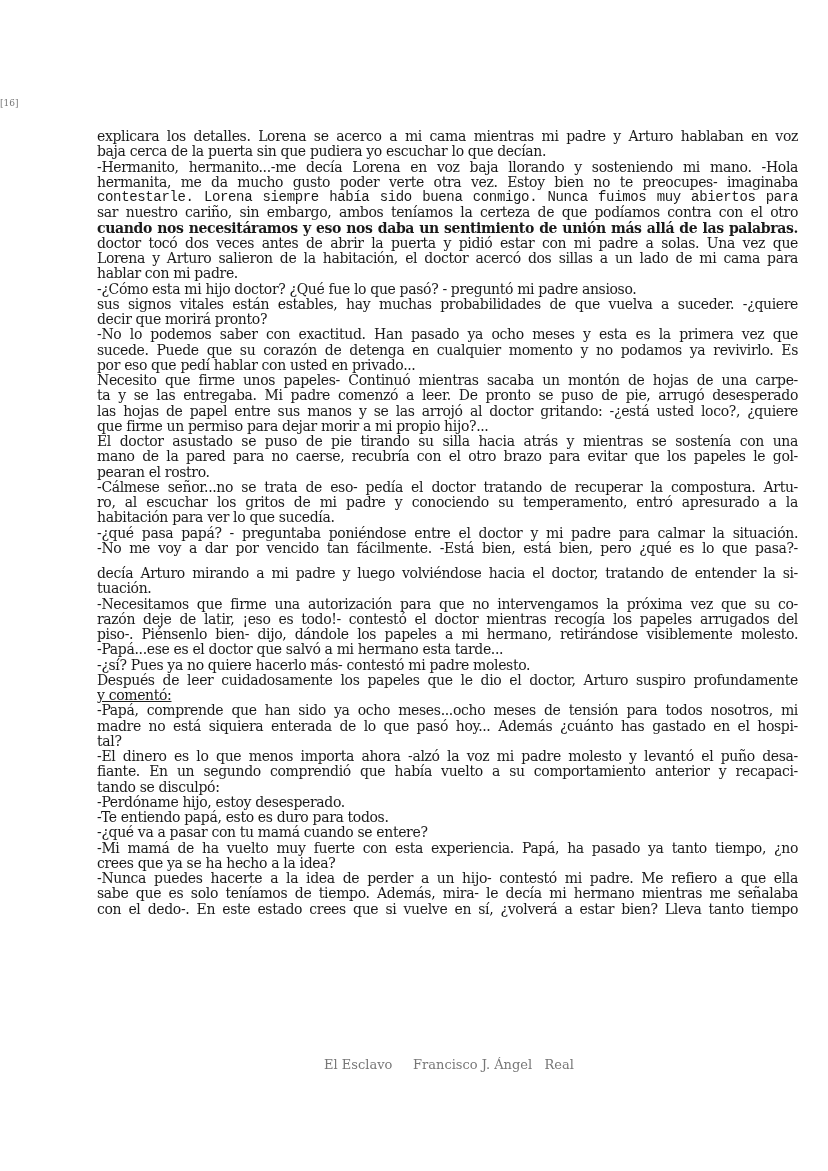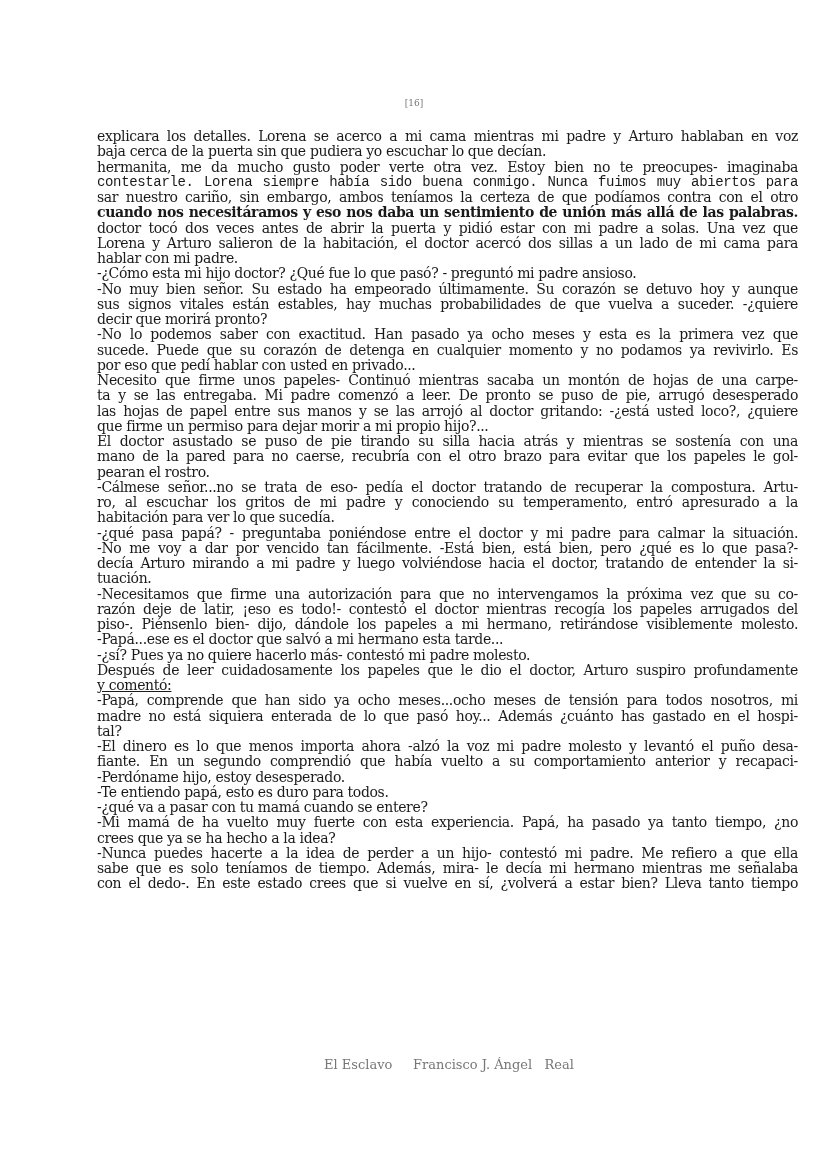--- a/index.html
+++ b/index.html
@@ -1,18 +1,18 @@
 <!DOCTYPE html>
 <html><head>
   <meta charset="utf-8">
   <style>
     html, body { margin: 0; padding: 0; background: #ffffff; }
     body { width: 828px; height: 1171px; position: relative; overflow: hidden; }
     .page-number {
-      position: absolute; top: 98px; left: 0; width: 828px; text-align: center;
+      position: absolute; top: 98px; left: 0; width: 828px; 
       font-family: "DejaVu Serif", serif; font-size: 9px; color: #777777;
     }
     .body-text {
       position: absolute; top: 129px; left: 97px; width: 701px;
       font-family: "DejaVu Serif", serif; font-size: 14px; line-height: 15.25px;
       color: #1a1a1a; letter-spacing: -0.35px;
     }
     .line { display: block; white-space: nowrap; text-align: justify; text-align-last: justify; height: 15.25px; }
     .line.last { text-align-last: left; }
     .footer {
@@ -22,60 +22,61 @@
   </style>
 </head>
 <body>
 
 <div>
   <div class="page-number">[16]</div>
 
   <div class="body-text" id="body-text">
       <span class="line" style="white-space: normal; overflow: hidden;">explicara los detalles. Lorena se acerco a mi cama mientras mi padre y Arturo hablaban en voz</span>
       <span class="line last" style="white-space: normal; overflow: hidden;">baja cerca de la puerta sin que pudiera yo escuchar lo que decían.</span>
+      <span class="line" style="white-space: normal; overflow: hidden;"> -Hermanito, hermanito...-me decía Lorena en voz baja llorando y sosteniendo mi mano. -Hola</span>
       <span class="line" style="white-space: normal; overflow: hidden;">hermanita, me da mucho gusto poder verte otra vez. Estoy bien no te preocupes- imaginaba</span>
       <span class="line" style="white-space: normal; overflow: hidden; font-family: Liberation Mono, monospace;">contestarle. Lorena siempre había sido buena conmigo. Nunca fuimos muy abiertos para expre-</span>
       <span class="line" style="white-space: normal; overflow: hidden;">sar nuestro cariño, sin embargo, ambos teníamos la certeza de que podíamos contra con el otro</span>
       <span class="line" style="white-space: normal; overflow: hidden; font-weight: bold;">cuando nos necesitáramos y eso nos daba un sentimiento de unión más allá de las palabras. El</span>
       <span class="line" style="white-space: normal; overflow: hidden;">doctor tocó dos veces antes de abrir la puerta y pidió estar con mi padre a solas. Una vez que</span>
       <span class="line" style="white-space: normal; overflow: hidden;">Lorena y Arturo salieron de la habitación, el doctor acercó dos sillas a un lado de mi cama para</span>
       <span class="line last" style="white-space: normal; overflow: hidden;">hablar con mi padre.</span>
       <span class="line last" style="white-space: normal; overflow: hidden;">-¿Cómo esta mi hijo doctor? ¿Qué fue lo que pasó? - preguntó mi padre ansioso.</span>
-      <span class="line" style="white-space: normal; overflow: hidden;">-No muy bien señor. Su estado ha empeorado últimamente. Su corazón se detuvo hoy y aunque</span>
       <span class="line" style="white-space: normal; overflow: hidden;">sus signos vitales están estables, hay muchas probabilidades de que vuelva a suceder. -¿quiere</span>
       <span class="line last" style="white-space: normal; overflow: hidden;">decir que morirá pronto?</span>
       <span class="line" style="white-space: normal; overflow: hidden;">-No lo podemos saber con exactitud. Han pasado ya ocho meses y esta es la primera vez que</span>
       <span class="line" style="white-space: normal; overflow: hidden;">sucede. Puede que su corazón de detenga en cualquier momento y no podamos ya revivirlo. Es</span>
       <span class="line last" style="white-space: normal; overflow: hidden;">por eso que pedí hablar con usted en privado...</span>
       <span class="line" style="white-space: normal; overflow: hidden;"> Necesito que firme unos papeles- Continuó mientras sacaba un montón de hojas de una carpe-</span>
       <span class="line" style="white-space: normal; overflow: hidden;">ta y se las entregaba. Mi padre comenzó a leer. De pronto se puso de pie, arrugó desesperado</span>
       <span class="line" style="white-space: normal; overflow: hidden;">las hojas de papel entre sus manos y se las arrojó al doctor gritando: -¿está usted loco?, ¿quiere</span>
       <span class="line last" style="white-space: normal; overflow: hidden;">que firme un permiso para dejar morir a mi propio hijo?...</span>
       <span class="line" style="white-space: normal; overflow: hidden;">El doctor asustado se puso de pie tirando su silla hacia atrás y mientras se sostenía con una</span>
       <span class="line" style="white-space: normal; overflow: hidden;">mano de la pared para no caerse, recubría con el otro brazo para evitar que los papeles le gol-</span>
       <span class="line last" style="white-space: normal; overflow: hidden;">pearan el rostro.</span>
       <span class="line" style="white-space: normal; overflow: hidden;">-Cálmese señor...no se trata de eso- pedía el doctor tratando de recuperar la compostura. Artu-</span>
       <span class="line" style="white-space: normal; overflow: hidden;">ro, al escuchar los gritos de mi padre y conociendo su temperamento, entró apresurado a la</span>
       <span class="line last" style="white-space: normal; overflow: hidden;">habitación para ver lo que sucedía.</span>
       <span class="line" style="white-space: normal; overflow: hidden;">-¿qué pasa papá? - preguntaba poniéndose entre el doctor y mi padre para calmar la situación.</span>
       <span class="line" style="white-space: normal; overflow: hidden;">-No me voy a dar por vencido tan fácilmente. -Está bien, está bien, pero ¿qué es lo que pasa?-</span>
-      <span class="line" style="white-space: normal; overflow: hidden;">decía Arturo mirando a mi padre y luego volviéndose hacia el doctor, tratando de entender la si-</span>
+      <span class="line" style="white-space: normal; overflow: hidden; margin-top: 10px;">decía Arturo mirando a mi padre y luego volviéndose hacia el doctor, tratando de entender la si-</span>
       <span class="line last" style="white-space: normal; overflow: hidden;">tuación.</span>
       <span class="line" style="white-space: normal; overflow: hidden;">-Necesitamos que firme una autorización para que no intervengamos la próxima vez que su co-</span>
       <span class="line" style="white-space: normal; overflow: hidden;">razón deje de latir, ¡eso es todo!- contestó el doctor mientras recogía los papeles arrugados del</span>
       <span class="line" style="white-space: normal; overflow: hidden;">piso-. Piénsenlo bien- dijo, dándole los papeles a mi hermano, retirándose visiblemente molesto.</span>
       <span class="line last" style="white-space: normal; overflow: hidden;">-Papá...ese es el doctor que salvó a mi hermano esta tarde...</span>
       <span class="line last" style="white-space: normal; overflow: hidden;">-¿sí? Pues ya no quiere hacerlo más- contestó mi padre molesto.</span>
       <span class="line" style="white-space: normal; overflow: hidden;">Después de leer cuidadosamente los papeles que le dio el doctor, Arturo suspiro profundamente</span>
       <span class="line last" style="white-space: normal; overflow: hidden; text-decoration: underline;">y comentó:</span>
       <span class="line" style="white-space: normal; overflow: hidden;">-Papá, comprende que han sido ya ocho meses...ocho meses de tensión para todos nosotros, mi</span>
       <span class="line" style="white-space: normal; overflow: hidden;">madre no está siquiera enterada de lo que pasó hoy... Además ¿cuánto has gastado en el hospi-</span>
       <span class="line last" style="white-space: normal; overflow: hidden;">tal?</span>
       <span class="line" style="white-space: normal; overflow: hidden;">-El dinero es lo que menos importa ahora -alzó la voz mi padre molesto y levantó el puño desa-</span>
       <span class="line" style="white-space: normal; overflow: hidden;">fiante. En un segundo comprendió que había vuelto a su comportamiento anterior y recapaci-</span>
+      <span class="line last" style="white-space: normal; overflow: hidden;">tando se disculpó:</span>
       <span class="line last" style="white-space: normal; overflow: hidden;"> -Perdóname hijo, estoy desesperado.</span>
       <span class="line last" style="white-space: normal; overflow: hidden;">-Te entiendo papá, esto es duro para todos.</span>
       <span class="line last" style="white-space: normal; overflow: hidden;">-¿qué va a pasar con tu mamá cuando se entere?</span>
       <span class="line" style="white-space: normal; overflow: hidden;">-Mi mamá de ha vuelto muy fuerte con esta experiencia. Papá, ha pasado ya tanto tiempo, ¿no</span>
       <span class="line last" style="white-space: normal; overflow: hidden;">crees que ya se ha hecho a la idea?</span>
       <span class="line" style="white-space: normal; overflow: hidden;">-Nunca puedes hacerte a la idea de perder a un hijo- contestó mi padre. Me refiero a que ella</span>
       <span class="line" style="white-space: normal; overflow: hidden;">sabe que es solo teníamos de tiempo. Además, mira- le decía mi hermano mientras me señalaba</span>
       <span class="line" style="white-space: normal; overflow: hidden;">con el dedo-. En este estado crees que si vuelve en sí, ¿volverá a estar bien? Lleva tanto tiempo</span>
     </div>
 

